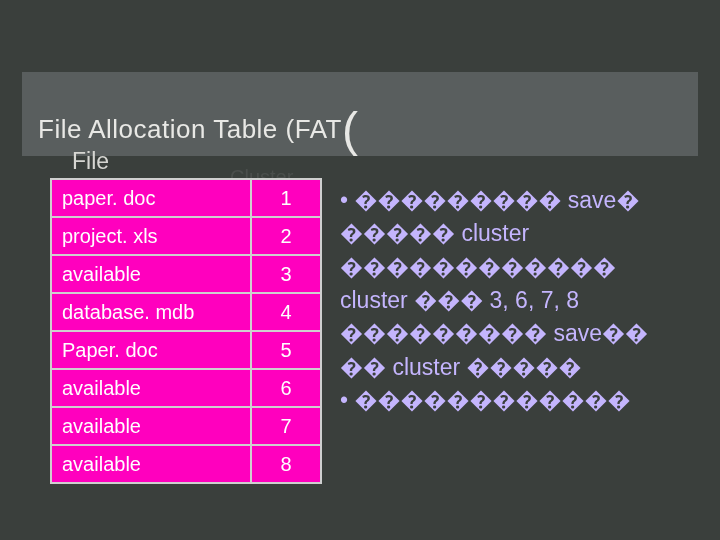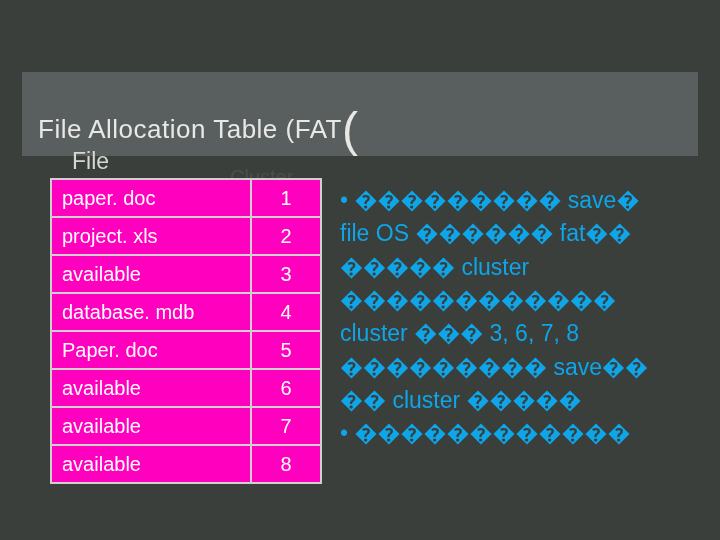--- a/index.html
+++ b/index.html
@@ -69,21 +69,21 @@
     color: #fff;
     width: 70px;
     text-align: center;
     font-size: 26px;
   }
   .notes {
     position: absolute;
     left: 340px;
     top: 184px;
     width: 370px;
-    color: #0ea5e9;
+    color: #c4b5fd;
     font-size: 23px;
     line-height: 1.45;
     word-break: break-all;
   }
 </style>
 </head>
 <body>
 
 <div class="band"></div>
 
@@ -126,20 +126,19 @@
       </tr>
   <tr>
         <td class="fcell">available</td>
         <td class="ccell">8</td>
       </tr>
 </tbody>
   </table>
 
 <div class="notes">
   <div>• ��������� save�</div>
-  <div>file OS ������ fat��</div>
   <div>����� cluster</div>
   <div>������������</div>
   <div>cluster ��� 3, 6, 7, 8</div>
   <div>��������� save��</div>
   <div>�� cluster �����</div>
   <div>• ������������</div>
 </div>
 
 </body></html>

